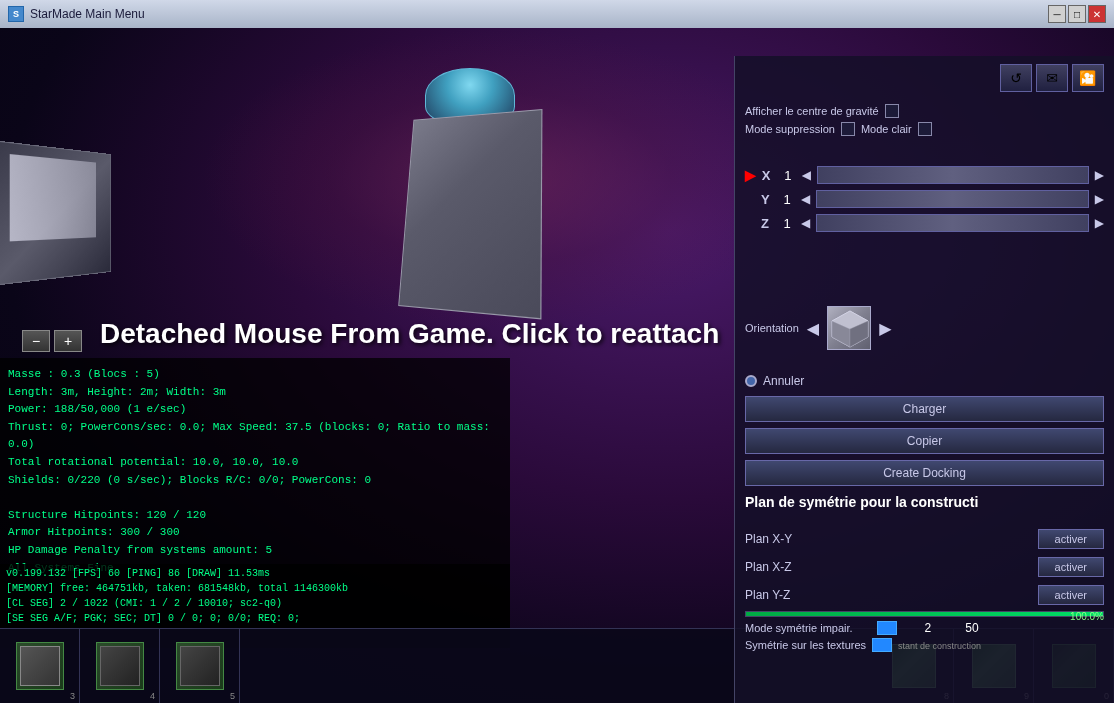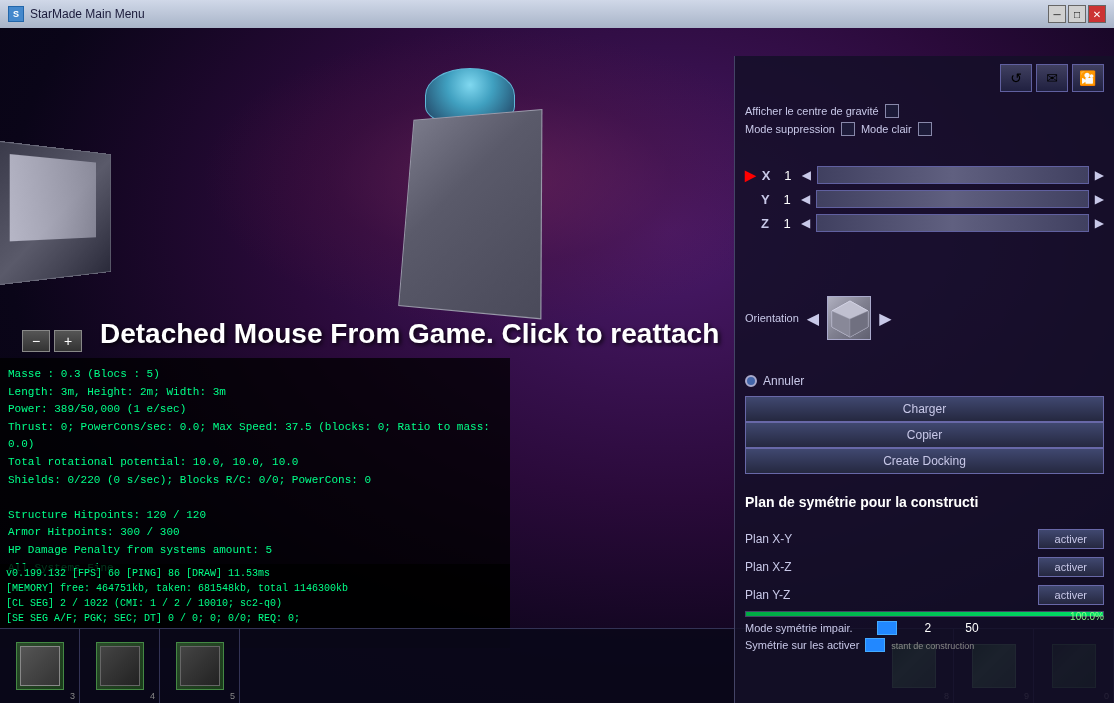--- a/index.html
+++ b/index.html
@@ -243,21 +243,21 @@
     }
     .coord-right-arrow {
       color: #c8c8e8;
       cursor: pointer;
       font-size: 12px;
     }
 
     
     .orientation-row {
       position: absolute;
-      top: 240px; left: 10px; right: 10px;
+      top: 250px; left: 10px; right: 10px;
       display: flex; align-items: center; gap: 8px;
     }
     .orient-label {
       color: #c8c8e8;
       font-size: 11px;
     }
     .orient-left { color: #c8c8e8; cursor: pointer; font-size: 16px; }
     .orient-cube {
       width: 44px; height: 44px;
       background: linear-gradient(135deg, #b0b0c0 0%, #808090 50%, #606070 100%);
@@ -285,20 +285,21 @@
     }
 
     
     .action-buttons {
       position: absolute;
       top: 340px; left: 10px; right: 10px;
     }
     .action-btn {
       width: 100%;
       padding: 5px 0;
+      margin-bottom: 6px;
       background: linear-gradient(to bottom, #404870, #252840);
       border: 1px solid #6868a8;
       color: #c8c8e8;
       font-size: 12px;
       text-align: center;
       cursor: pointer;
       font-family: Arial, sans-serif;
     }
 
     
@@ -469,21 +470,21 @@
   <div class="detached-msg">Detached Mouse From Game. Click to reattach</div>
 
   <div class="pm-buttons">
     <div class="pm-btn">−</div>
     <div class="pm-btn">+</div>
   </div>
 
   <div class="stats-panel">
     <div class="stat-line">Masse : 0.3 (Blocs : 5)</div>
     <div class="stat-line">Length: 3m, Height: 2m; Width: 3m</div>
-    <div class="stat-line">Power: 389/50,000 (1 e/sec)</div>
+    <div class="stat-line">Power: 188/50,000 (1 e/sec)</div>
     <div class="stat-line">Thrust: 0; PowerCons/sec: 0.0; Max Speed: 37.5 (blocks: 0; Ratio to mass: 0.0)</div>
     <div class="stat-line">Total rotational potential: 10.0, 10.0, 10.0</div>
     <div class="stat-line">Shields: 0/220 (0 s/sec); Blocks R/C: 0/0; PowerCons: 0</div>
     <div class="stat-line">&nbsp;</div>
     <div class="stat-line">Structure Hitpoints: 120 / 120</div>
     <div class="stat-line">Armor Hitpoints: 300 / 300</div>
     <div class="stat-line">HP Damage Penalty from systems amount: 5</div>
     <div class="stat-line">All Systems Fine</div>
   </div>
 
@@ -625,19 +626,19 @@
     <div class="progress-text">100.0%</div>
 
     <div class="mode-sym-row">
       <span class="mode-sym-label">Mode symétrie impair.</span>
       <span class="mode-sym-toggle"></span>
       <span class="mode-sym-num">2</span>
       <span class="mode-sym-num2">50</span>
     </div>
 
     <div style="position:absolute; top:582px; left:10px; right:10px; display:flex; align-items:center; gap:6px;">
-      <span class="mode-sym-label">Symétrie sur les activer</span>
+      <span class="mode-sym-label">Symétrie sur les textures</span>
       <span class="mode-sym-toggle"></span>
       <span class="instant-label">stant de construction</span>
     </div>
 
   </div>
 </div>
 
 </body></html>

